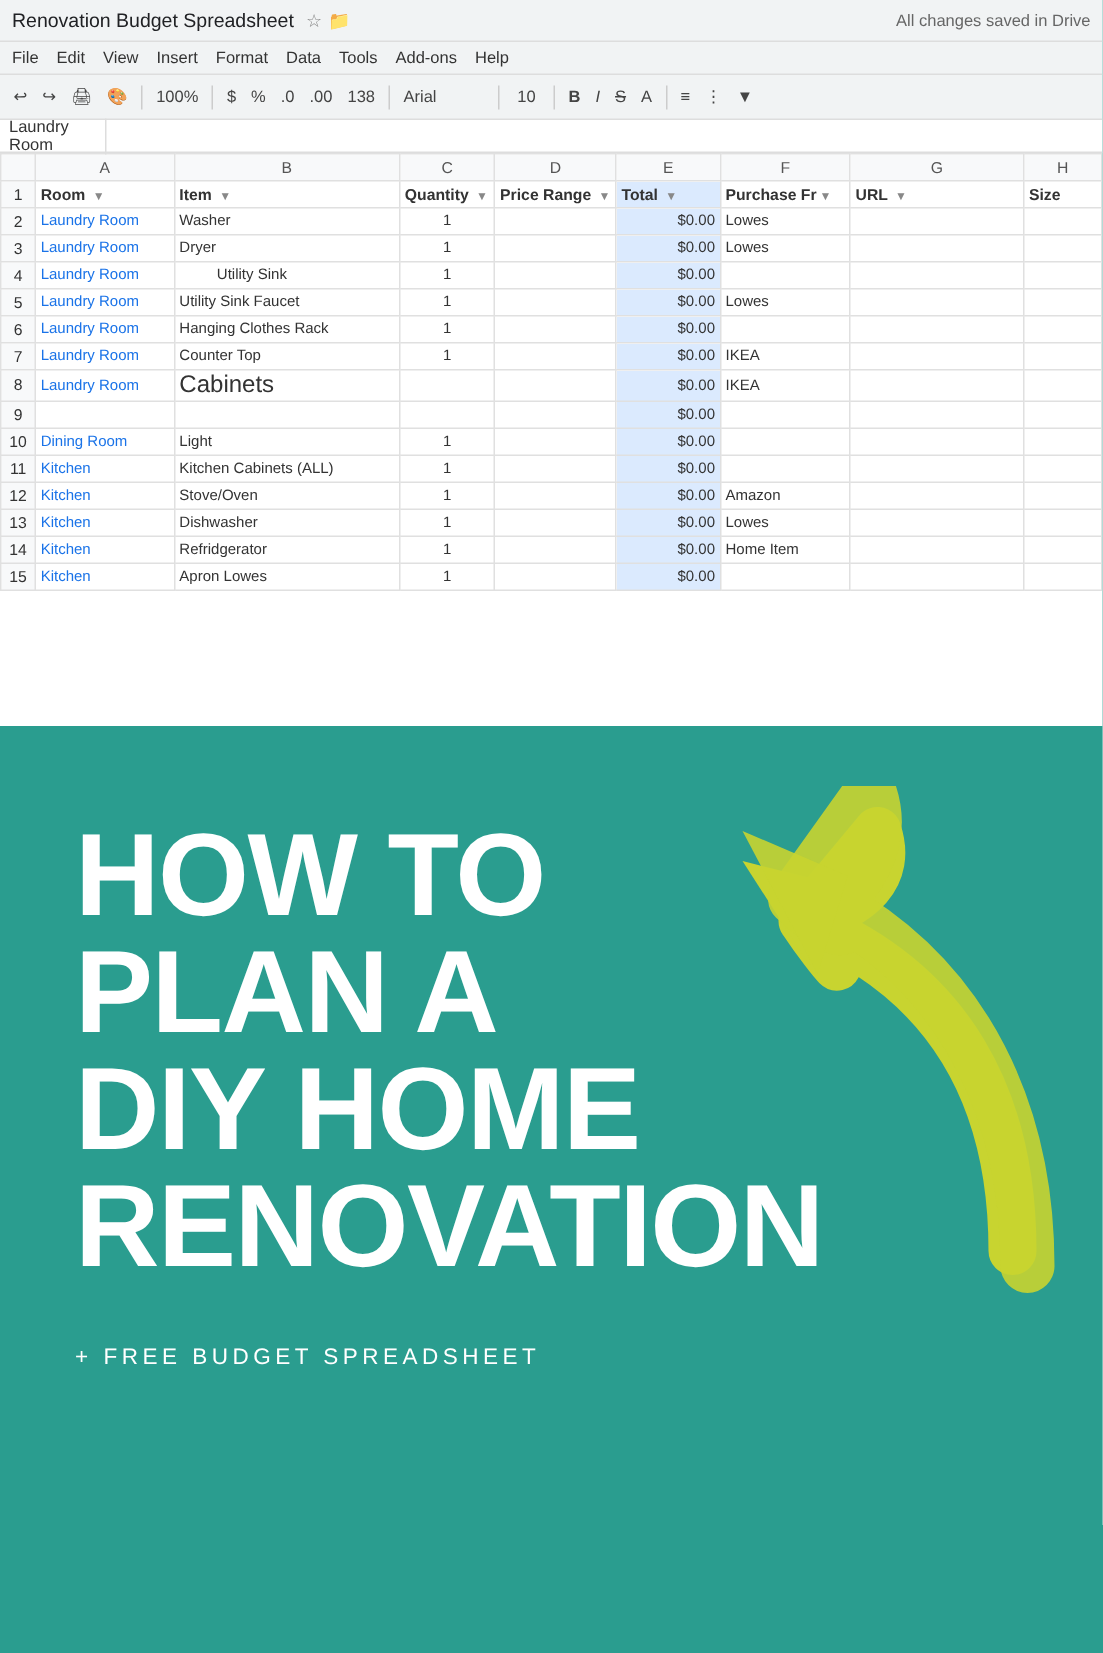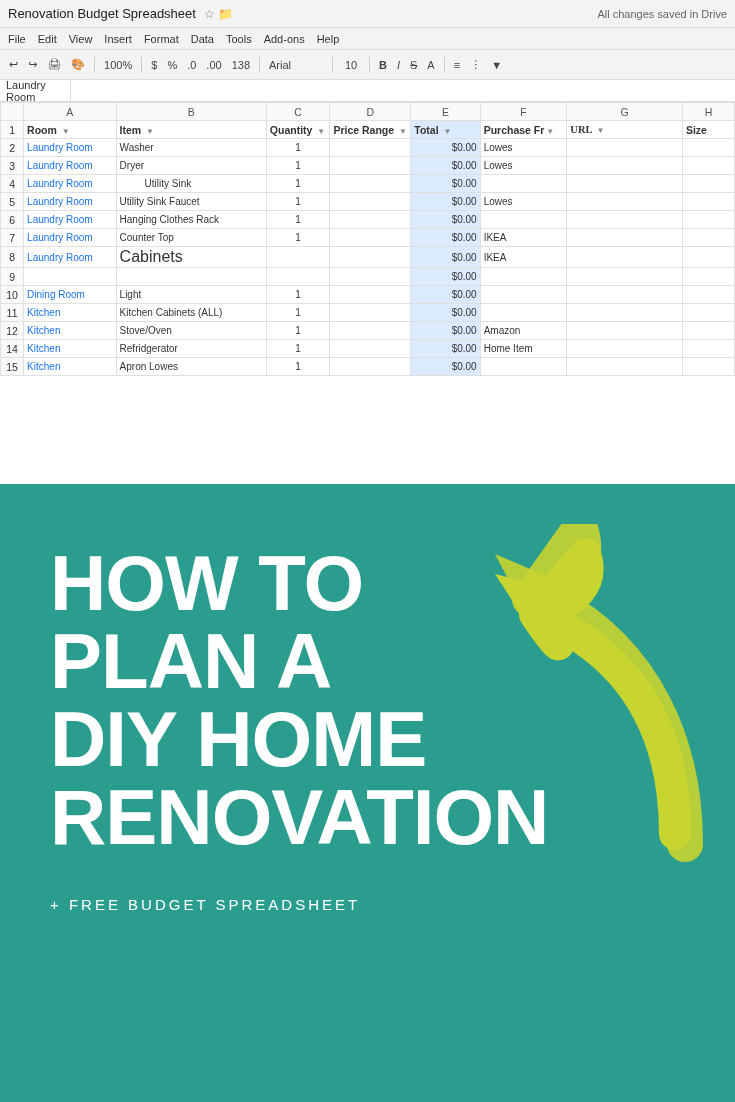--- a/index.html
+++ b/index.html
@@ -301,21 +301,21 @@
       <tbody id="grid-body">
 
         <tr class="header-row">
           <td class="row-header">1</td>
           <td style="font-weight:600;margin-top:35px;">Room <span class="filter-icon">▼</span></td>
           <td style="font-weight:600;">Item <span class="filter-icon">▼</span></td>
           <td style="font-weight:600;">Quantity <span class="filter-icon">▼</span></td>
           <td style="font-weight:600;">Price Range <span class="filter-icon">▼</span></td>
           <td style="font-weight:600;background:#dbeafe;">Total <span class="filter-icon">▼</span></td>
           <td style="font-weight:600;">Purchase Fr<span class="filter-icon">▼</span></td>
-          <td style="font-weight:600;font-family:Liberation Serif, serif;">URL <span class="filter-icon">▼</span></td>
+          <td style="font-weight:600;">URL <span class="filter-icon">▼</span></td>
           <td style="font-weight:600;">Size</td>
         </tr>
       <tr>
       <td class="row-header">2</td>
       <td style="color:#1a73e8;font-size:10px;">Laundry Room</td>
       <td style="font-size:10px;">Washer</td>
       <td style="text-align:center;font-size:10px;">1</td>
       <td style="font-size:10px;"></td>
       <td class="price-cell" style="background:#dbeafe;font-size:10px;">$0.00</td>
       <td style="font-size:10px;">Lowes</td>
@@ -422,20 +422,31 @@
       <td style="font-size:10px;"></td>
     </tr>
           <tr>
       <td class="row-header">12</td>
       <td style="color:#1a73e8;font-size:10px;">Kitchen</td>
       <td style="font-size:10px;">Stove/Oven</td>
       <td style="text-align:center;font-size:10px;">1</td>
       <td style="font-size:10px;"></td>
       <td class="price-cell" style="background:#dbeafe;font-size:10px;">$0.00</td>
       <td style="font-size:10px;">Amazon</td>
+      <td style="font-size:10px;"></td>
+      <td style="font-size:10px;"></td>
+    </tr>
+          <tr>
+      <td class="row-header">13</td>
+      <td style="color:#1a73e8;font-size:10px;">Kitchen</td>
+      <td style="font-size:10px;">Dishwasher</td>
+      <td style="text-align:center;font-size:10px;">1</td>
+      <td style="font-size:10px;"></td>
+      <td class="price-cell" style="background:#dbeafe;font-size:10px;">$0.00</td>
+      <td style="font-size:10px;">Lowes</td>
       <td style="font-size:10px;"></td>
       <td style="font-size:10px;"></td>
     </tr>
           <tr>
       <td class="row-header">14</td>
       <td style="color:#1a73e8;font-size:10px;">Kitchen</td>
       <td style="font-size:10px;">Refridgerator</td>
       <td style="text-align:center;font-size:10px;">1</td>
       <td style="font-size:10px;"></td>
       <td class="price-cell" style="background:#dbeafe;font-size:10px;">$0.00</td>

